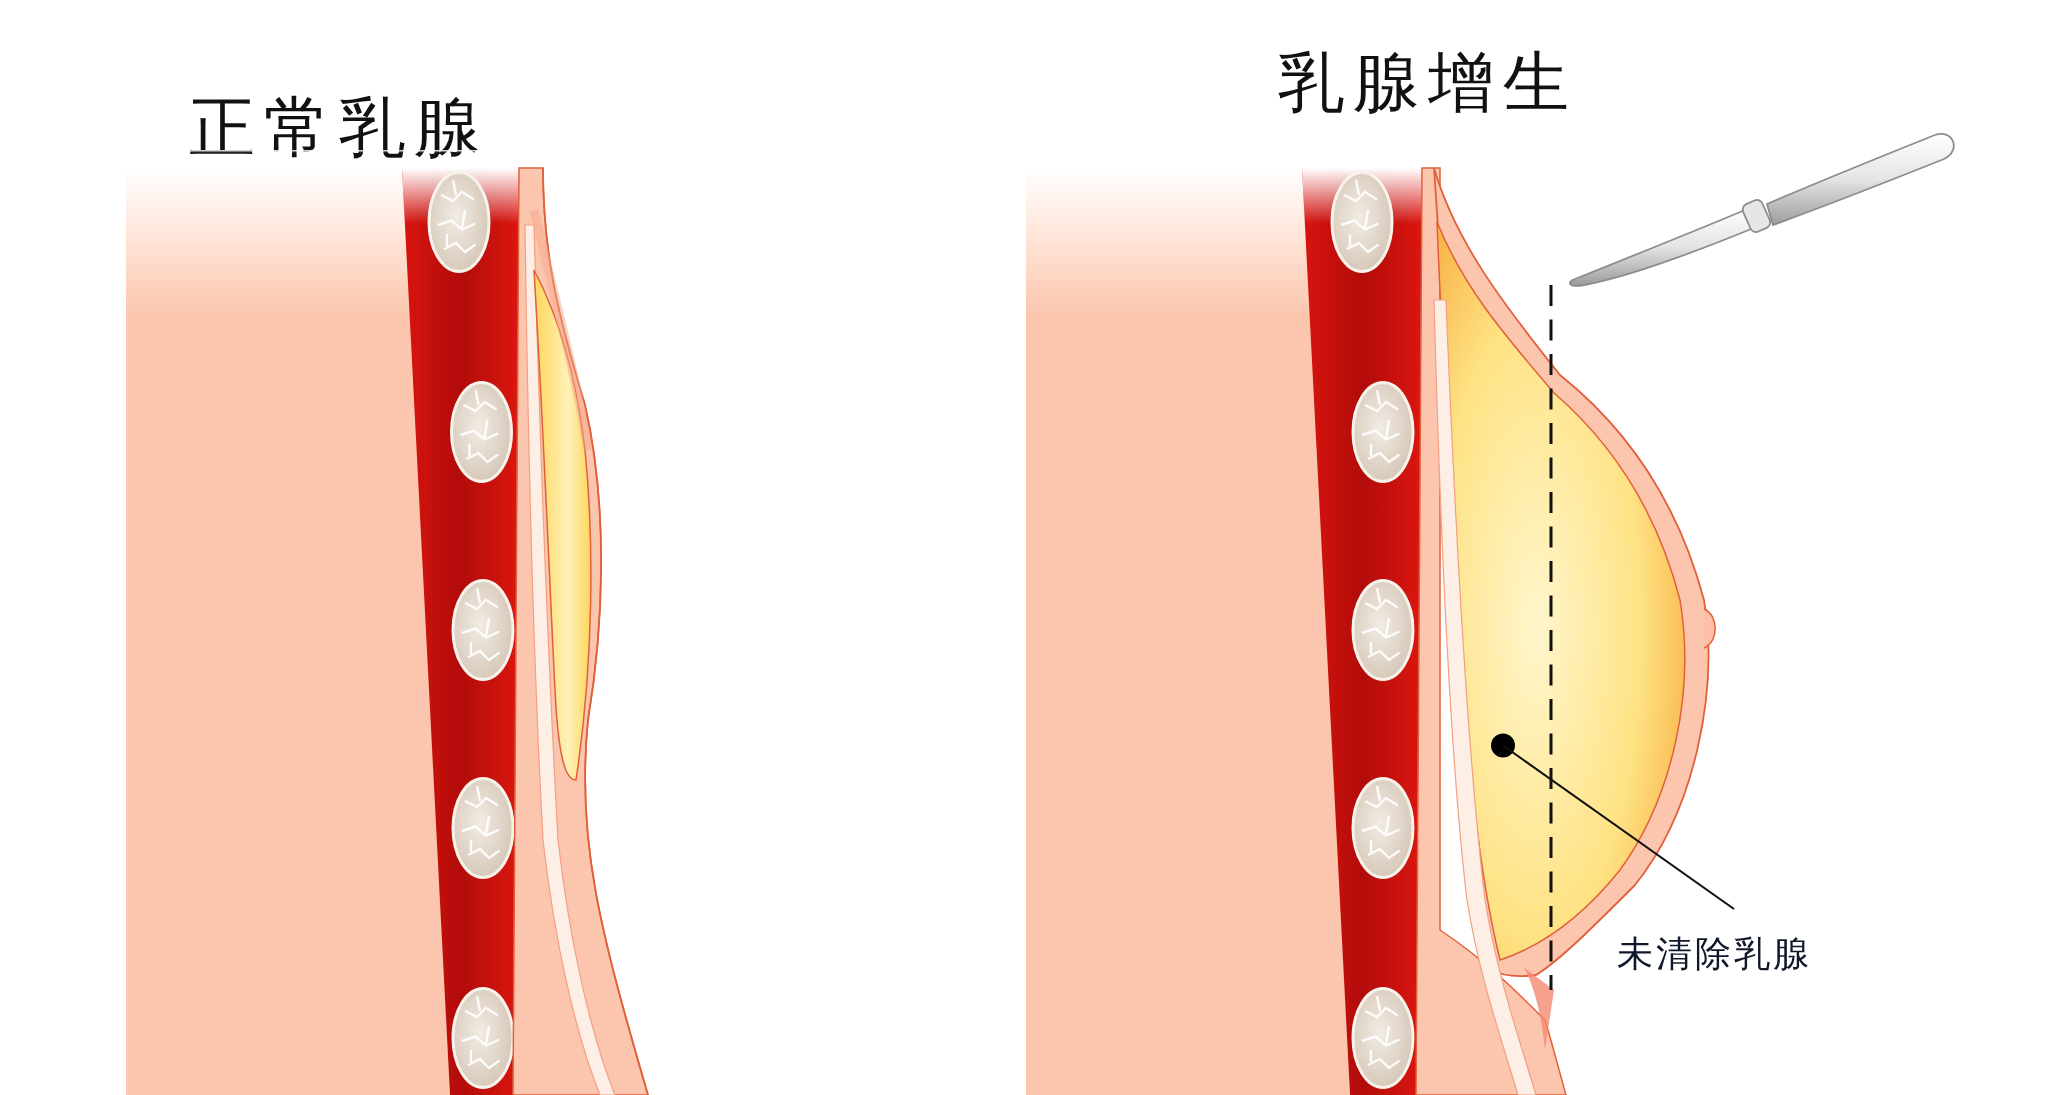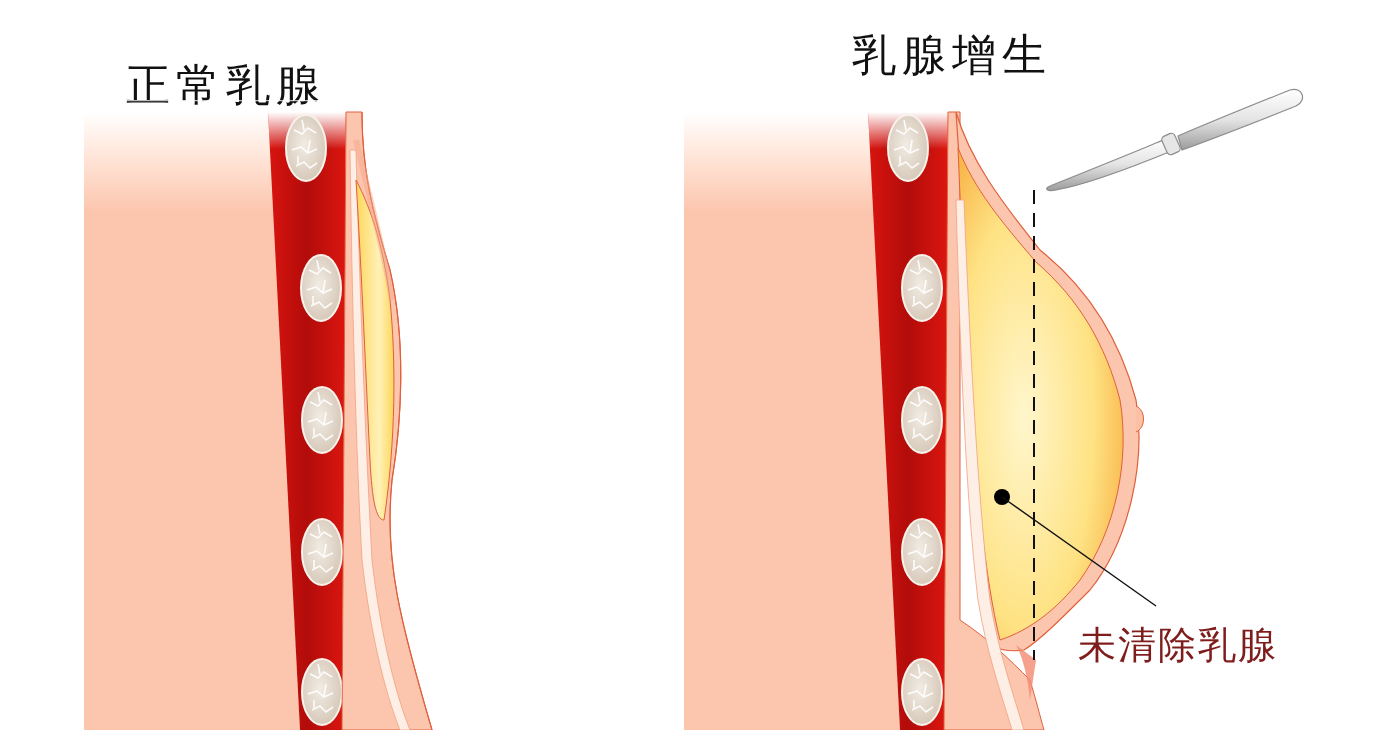--- a/index.html
+++ b/index.html
@@ -2,21 +2,21 @@
 <html><head>
   <meta charset="utf-8">
   <style>
     html, body { margin: 0; padding: 0; background: #ffffff; }
     body { width: 1380px; height: 730px; position: relative; overflow: hidden;
            font-family: "DejaVu Sans", "Liberation Sans", sans-serif; }
     .title { position: absolute; font-size: 44px; color: #111111; letter-spacing: 6px; font-weight: 400; }
     #title-left { left: 126px; top: 20px; margin-top: 36px; }
     #title-right { left: 852px; top: 26px; }
     .panel { position: absolute; top: 0; left: 0; }
-    .label { position: absolute; left: 1078px; top: 620px; font-size: 38px; color: #7f1d1d; letter-spacing: 2px; }
+    .label { position: absolute; left: 1078px; top: 620px; font-size: 24px; color: #0f172a; letter-spacing: 2px; }
   </style>
 </head>
 <body>
 
 <div id="title-left" class="title">正常乳腺</div>
 <div id="title-right" class="title">乳腺增生</div>
 
 <svg class="panel" width="1380" height="730" viewBox="0 0 1380 730">
   <defs>
     <linearGradient id="skinFade" x1="0" y1="0" x2="0" y2="1">

